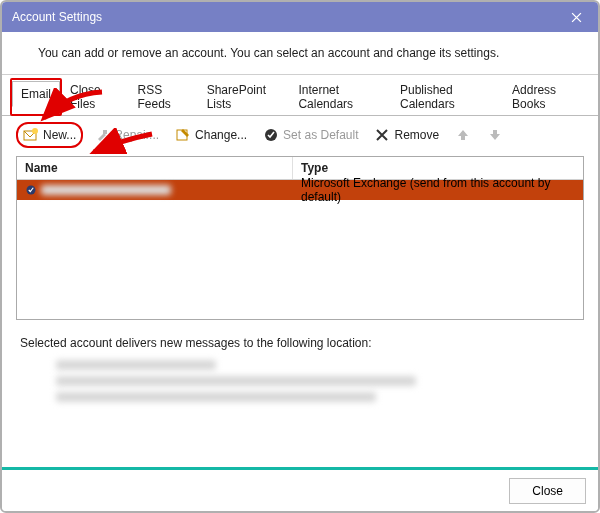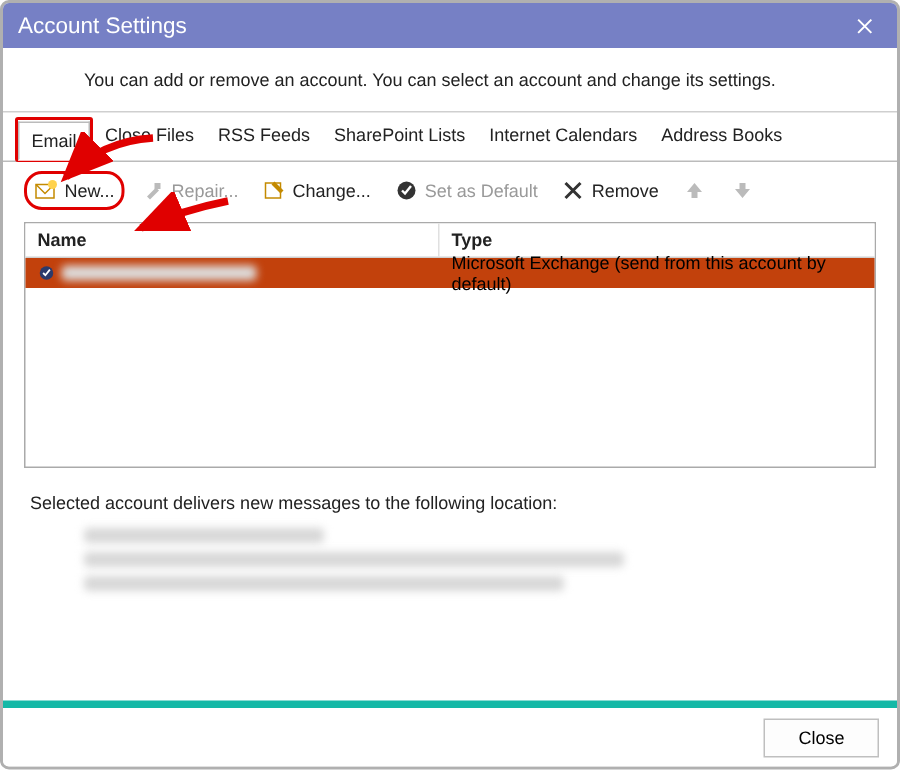--- a/index.html
+++ b/index.html
@@ -1,23 +1,23 @@
 <!DOCTYPE html>
 <html><head>
 <meta charset="utf-8">
 <style>
 * { box-sizing: border-box; margin: 0; padding: 0; }
 body { font-family: "Segoe UI", Tahoma, sans-serif; font-size: 12px; background: #fff; width: 600px; height: 513px; overflow: hidden; position: relative; }
 .titlebar { background: #7680c5; color: #fff; height: 30px; display: flex; align-items: center; padding: 0 10px; position: relative; }
-.titlebar .title { font-size: 15px; }
+.titlebar .title { font-size: 12px; }
 .titlebar .close { position: absolute; right: 0; top: 0; width: 44px; height: 30px; display: flex; align-items: center; justify-content: center; color: #fff; cursor: pointer; }
 .titlebar .close svg { width: 11px; height: 11px; }
 .header { padding: 14px 24px 14px 24px; }
 .header h2 { font-size: 13px; font-weight: 700; margin-bottom: 4px; }
-.header p { font-size: 12px; color: #222; margin-left: 30px; }
+.header p { font-size: 12px; color: #222; margin-left: 12px; }
 .divider { height: 1px; background: #cfcfcf; margin: 0 0 3px 0; }
 .tabs { display: flex; gap: 0; padding: 0 8px; font-size: 12px; }
 .tab { padding: 5px 8px 5px 8px; cursor: pointer; color: #222; }
 .tab.active { border: 1px solid #bbb; border-bottom: 1px solid #fff; position: relative; top: 1px; background: #fff; }
 .tabcontent-border { border-top: 1px solid #bbb; margin-top: -1px; }
 .toolbar { display: flex; align-items: center; gap: 6px; padding: 6px 14px; }
 .toolbtn { display: inline-flex; align-items: center; gap: 4px; padding: 3px 5px; color: #222; cursor: pointer; font-size: 12px; }
 .toolbtn.disabled { color: #999; }
 .toolbtn .ico { width: 16px; height: 16px; display: inline-flex; align-items: center; justify-content: center; }
 .newbtn-outline { border: 2px solid #e00000; border-radius: 12px; }
@@ -28,21 +28,21 @@
 .th.name { width: 276px; border-right: 1px solid #e0e0e0; }
 .th.type { flex: 1; }
 .trow { display: flex; align-items: center; background: #c2410c; height: 20px; }
 .trow .cell { padding: 2px 8px; font-size: 12px; display: flex; align-items: center; gap: 4px; }
 .trow .cell.name { width: 276px; }
 .trow .cell.type { flex: 1; }
 .blur { filter: blur(3px); color: #bbb; background: #ddd; border-radius: 3px; height: 10px; display: inline-block; }
 .info { padding: 16px 18px 4px 18px; font-size: 12px; color: #222; }
 .info-body { margin: 10px 0 0 36px; }
 .blurline { height: 10px; background: #d7d7d7; border-radius: 3px; filter: blur(3px); margin: 6px 0; }
-.footer { position: absolute; bottom: 0; left: 0; right: 0; border-top: 5px solid #14b8a6; height: 44px; display: flex; justify-content: flex-end; align-items: center; padding: 0 12px; background: #fff; }
+.footer { position: absolute; bottom: 0; left: 0; right: 0; border-top: 3px solid #14b8a6; height: 44px; display: flex; justify-content: flex-end; align-items: center; padding: 0 12px; background: #fff; }
 .btn-close { border: 1px solid #bfbfbf; background: #fdfdfd; padding: 5px 22px; font-size: 12px; cursor: pointer; }
 
 .arrow { position: absolute; z-index: 50; }
 .checkcircle { width: 12px; height: 12px; }
 .bordered-light { border: 2px solid #b0b0b0; border-radius: 6px; }
 </style>
 </head>
 <body class="bordered-light">
 
 <div class="titlebar">
@@ -61,20 +61,21 @@
 <div class="divider"></div>
 
 <div class="tabs">
   <span class="tab1-outline">
       <div class="tab active">Email</div>
     </span>
   <div class="tab">Close Files</div>
   <div class="tab">RSS Feeds</div>
   <div class="tab">SharePoint Lists</div>
   <div class="tab">Internet Calendars</div>
+  <div class="tab">Published Calendars</div>
   <div class="tab">Address Books</div>
 </div>
 <div class="tabcontent-border"></div>
 
 <div class="toolbar">
   <span class="newbtn-outline">
     <span class="toolbtn">
       <span class="ico">
         <svg viewBox="0 0 16 16">
             <rect x="1" y="4" width="12" height="9" fill="#fff" stroke="#c48a00"></rect>

